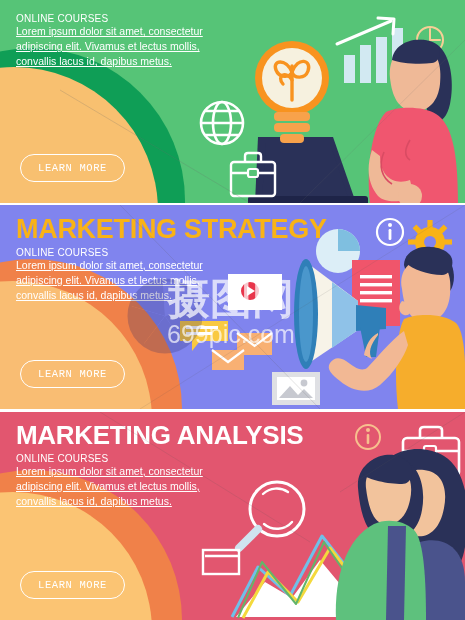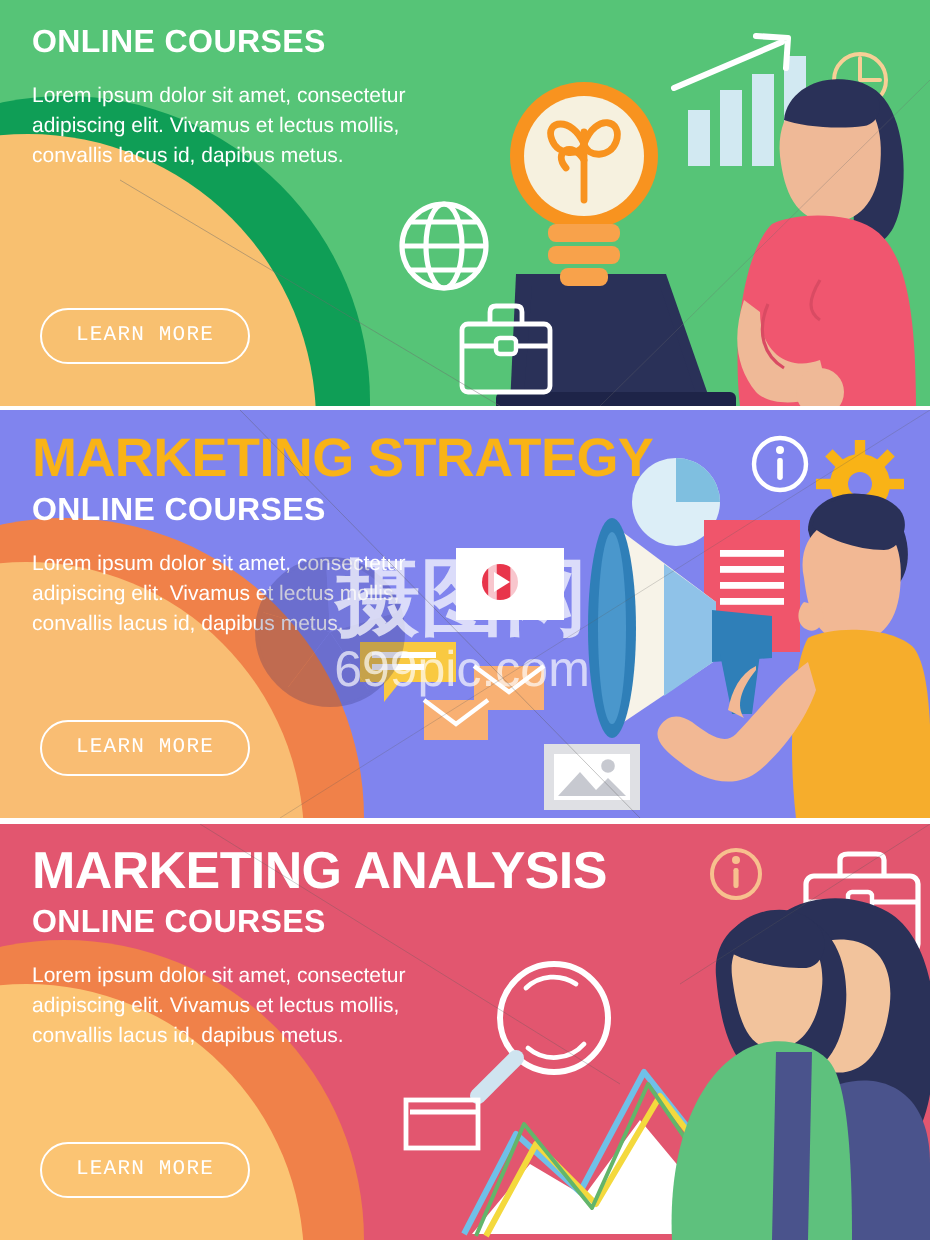--- a/index.html
+++ b/index.html
@@ -44,26 +44,26 @@
   
   .copy{ position:absolute; left:16px; top:10px; width:250px; z-index:6; }
   .title{
     font-size:27px; font-weight:700; letter-spacing:-0.3px;
     line-height:1.06; white-space:nowrap;
   }
   #banner-1 .title{ color:#f0485f; }
   #banner-2 .title{ color:#f9b316; }
   #banner-3 .title{ color:#ffffff; font-size:26px; }
   .subtitle{
-    color:#ffffff; font-size:16px; font-weight:700;
+    color:#ffffff; font-size:10px; font-weight:400;
     letter-spacing:0.2px; margin-top:3px;
   }
   .body-text{
     color:#ffffff; font-size:10.5px; line-height:1.45;
-    margin-top:10px; width:200px;
+    width:200px;text-decoration:underline;
   }
 
   .learn-more{
     position:absolute; left:20px; bottom:21px; z-index:8;
     color:#ffffff; background:transparent;
     border:1.8px solid #ffffff; border-radius:18px;
     font-size:10.5px; letter-spacing:0.6px;
     padding:7px 17px 7px 17px;
     font-family:Liberation Mono, monospace;
     cursor:pointer;

